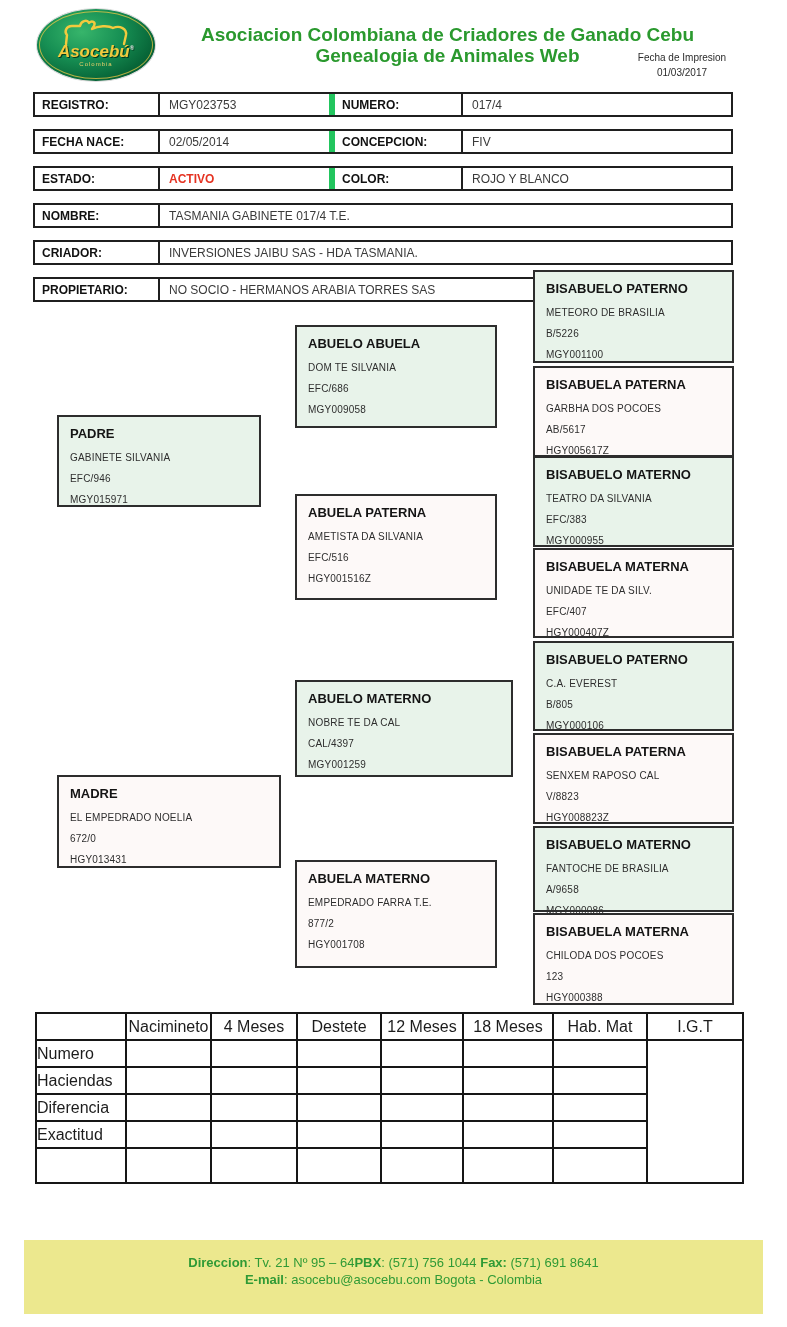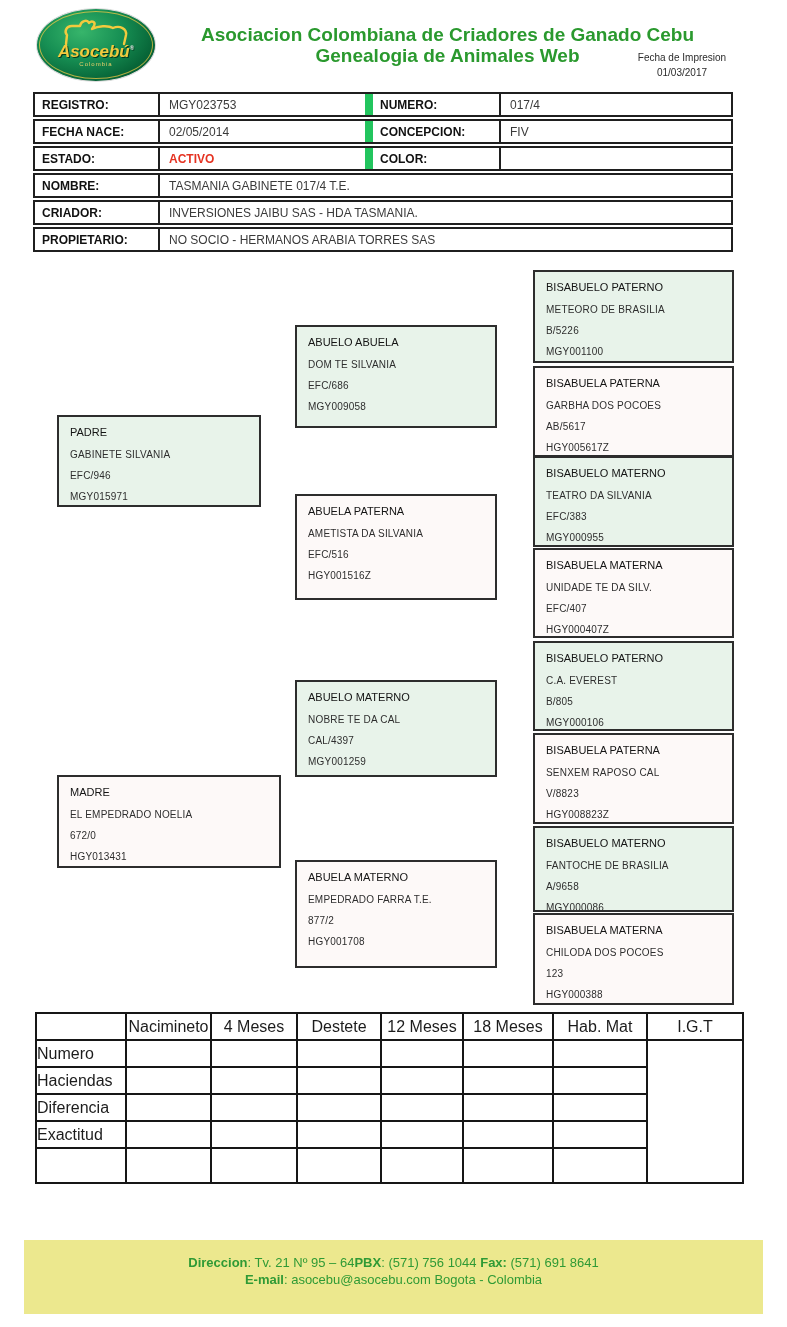--- a/index.html
+++ b/index.html
@@ -20,35 +20,35 @@
   .logo-sub{position:absolute;left:0;right:0;top:53px;text-align:center;
       font-size:6px;color:#e9d06a;letter-spacing:1px;}
   .titles{position:absolute;left:128px;top:24px;width:600px;text-align:center;}
   .title1,.title2{font-size:19px;font-weight:bold;color:#2a992e;line-height:21px;padding-left:39px;}
   .printblock{position:absolute;right:30px;top:50px;width:150px;text-align:center;
       font-size:10px;color:#2b2b2b;line-height:15px;}
 
   
   .info{position:absolute;left:33px;top:92px;width:700px;}
   .irow{display:flex;border:2px solid #1f1f1f;height:25px;box-sizing:border-box;
-        margin-bottom:2px;background:#fff;align-items:stretch;}
+        margin-bottom:12px;background:#fff;align-items:stretch;}
   .cell{box-sizing:border-box;display:flex;align-items:center;font-size:12px;}
   .lab{width:125px;border-right:2px solid #1f1f1f;font-weight:bold;padding-left:7px;color:#111;}
-  .val{width:213px;border-right:8px solid #22c55e;padding-left:9px;color:#3a3a3a;}
+  .val{width:175px;border-right:6px solid #22c55e;padding-left:9px;color:#3a3a3a;}
   .lab2{width:128px;border-right:2px solid #1f1f1f;font-weight:bold;padding-left:7px;color:#111;}
   .val2{flex:1;padding-left:9px;color:#3a3a3a;}
   .irow.two .val{border-right:none;flex:1;}
   .red{color:#e53322;font-weight:bold;}
 
   
   .pbox{position:absolute;box-sizing:border-box;border:2px solid #2d2d2d;
         padding:9px 11px 0 11px;}
   .pbox.g{background:#e8f3ea;}
   .pbox.w{background:#fdf9f8;}
-  .bt{font-size:11px;font-weight:normal;color:#141414;margin-bottom:11px;}
+  .bt{font-size:13px;font-weight:bold;color:#141414;margin-bottom:11px;}
   .bl{font-size:10px;color:#2e2e2e;margin-bottom:10px;letter-spacing:.2px;}
 
   
   .stats{position:absolute;left:35px;top:1012px;}
   .stats table{border-collapse:collapse;width:707px;table-layout:fixed;}
   .stats th,.stats td{border:2px solid #161616;font-size:16px;font-weight:normal;
         color:#1c1c1c;padding:0;height:25px;background:#fff;}
   .stats th{text-align:center;}
   .stats td.rowlab{text-align:left;padding-left:0;}
   .stats tr.tall td{height:33px;}
@@ -94,20 +94,21 @@
     <div class="irow">
       <div class="cell lab">FECHA NACE:</div>
       <div class="cell val">02/05/2014</div>
       <div class="cell lab2">CONCEPCION:</div>
       <div class="cell val2">FIV</div>
     </div>
     <div class="irow">
       <div class="cell lab">ESTADO:</div>
       <div class="cell val red">ACTIVO</div>
       <div class="cell lab2">COLOR:</div>
+      <div class="cell val2">ROJO Y BLANCO</div>
     </div>
     <div class="irow two">
       <div class="cell lab">NOMBRE:</div>
       <div class="cell val">TASMANIA GABINETE 017/4 T.E.</div>
     </div>
     <div class="irow two">
       <div class="cell lab">CRIADOR:</div>
       <div class="cell val">INVERSIONES JAIBU SAS - HDA TASMANIA.</div>
     </div>
     <div class="irow two">
@@ -130,21 +131,21 @@
     <div class="bl">MGY009058</div>
   </div>
 
   <div class="pbox w" style="left:295px;top:494px;width:202px;height:106px">
     <div class="bt">ABUELA PATERNA</div>
     <div class="bl">AMETISTA DA SILVANIA</div>
     <div class="bl">EFC/516</div>
     <div class="bl">HGY001516Z</div>
   </div>
 
-  <div class="pbox g" style="left:295px;top:680px;width:202px;height:97px">
+  <div class="pbox g" style="left:295px;top:680px;width:218px;height:97px">
     <div class="bt">ABUELO MATERNO</div>
     <div class="bl">NOBRE TE DA CAL</div>
     <div class="bl">CAL/4397</div>
     <div class="bl">MGY001259</div>
   </div>
 
   <div class="pbox w" style="left:57px;top:775px;width:224px;height:93px">
     <div class="bt">MADRE</div>
     <div class="bl">EL EMPEDRADO NOELIA</div>
     <div class="bl">672/0</div>

